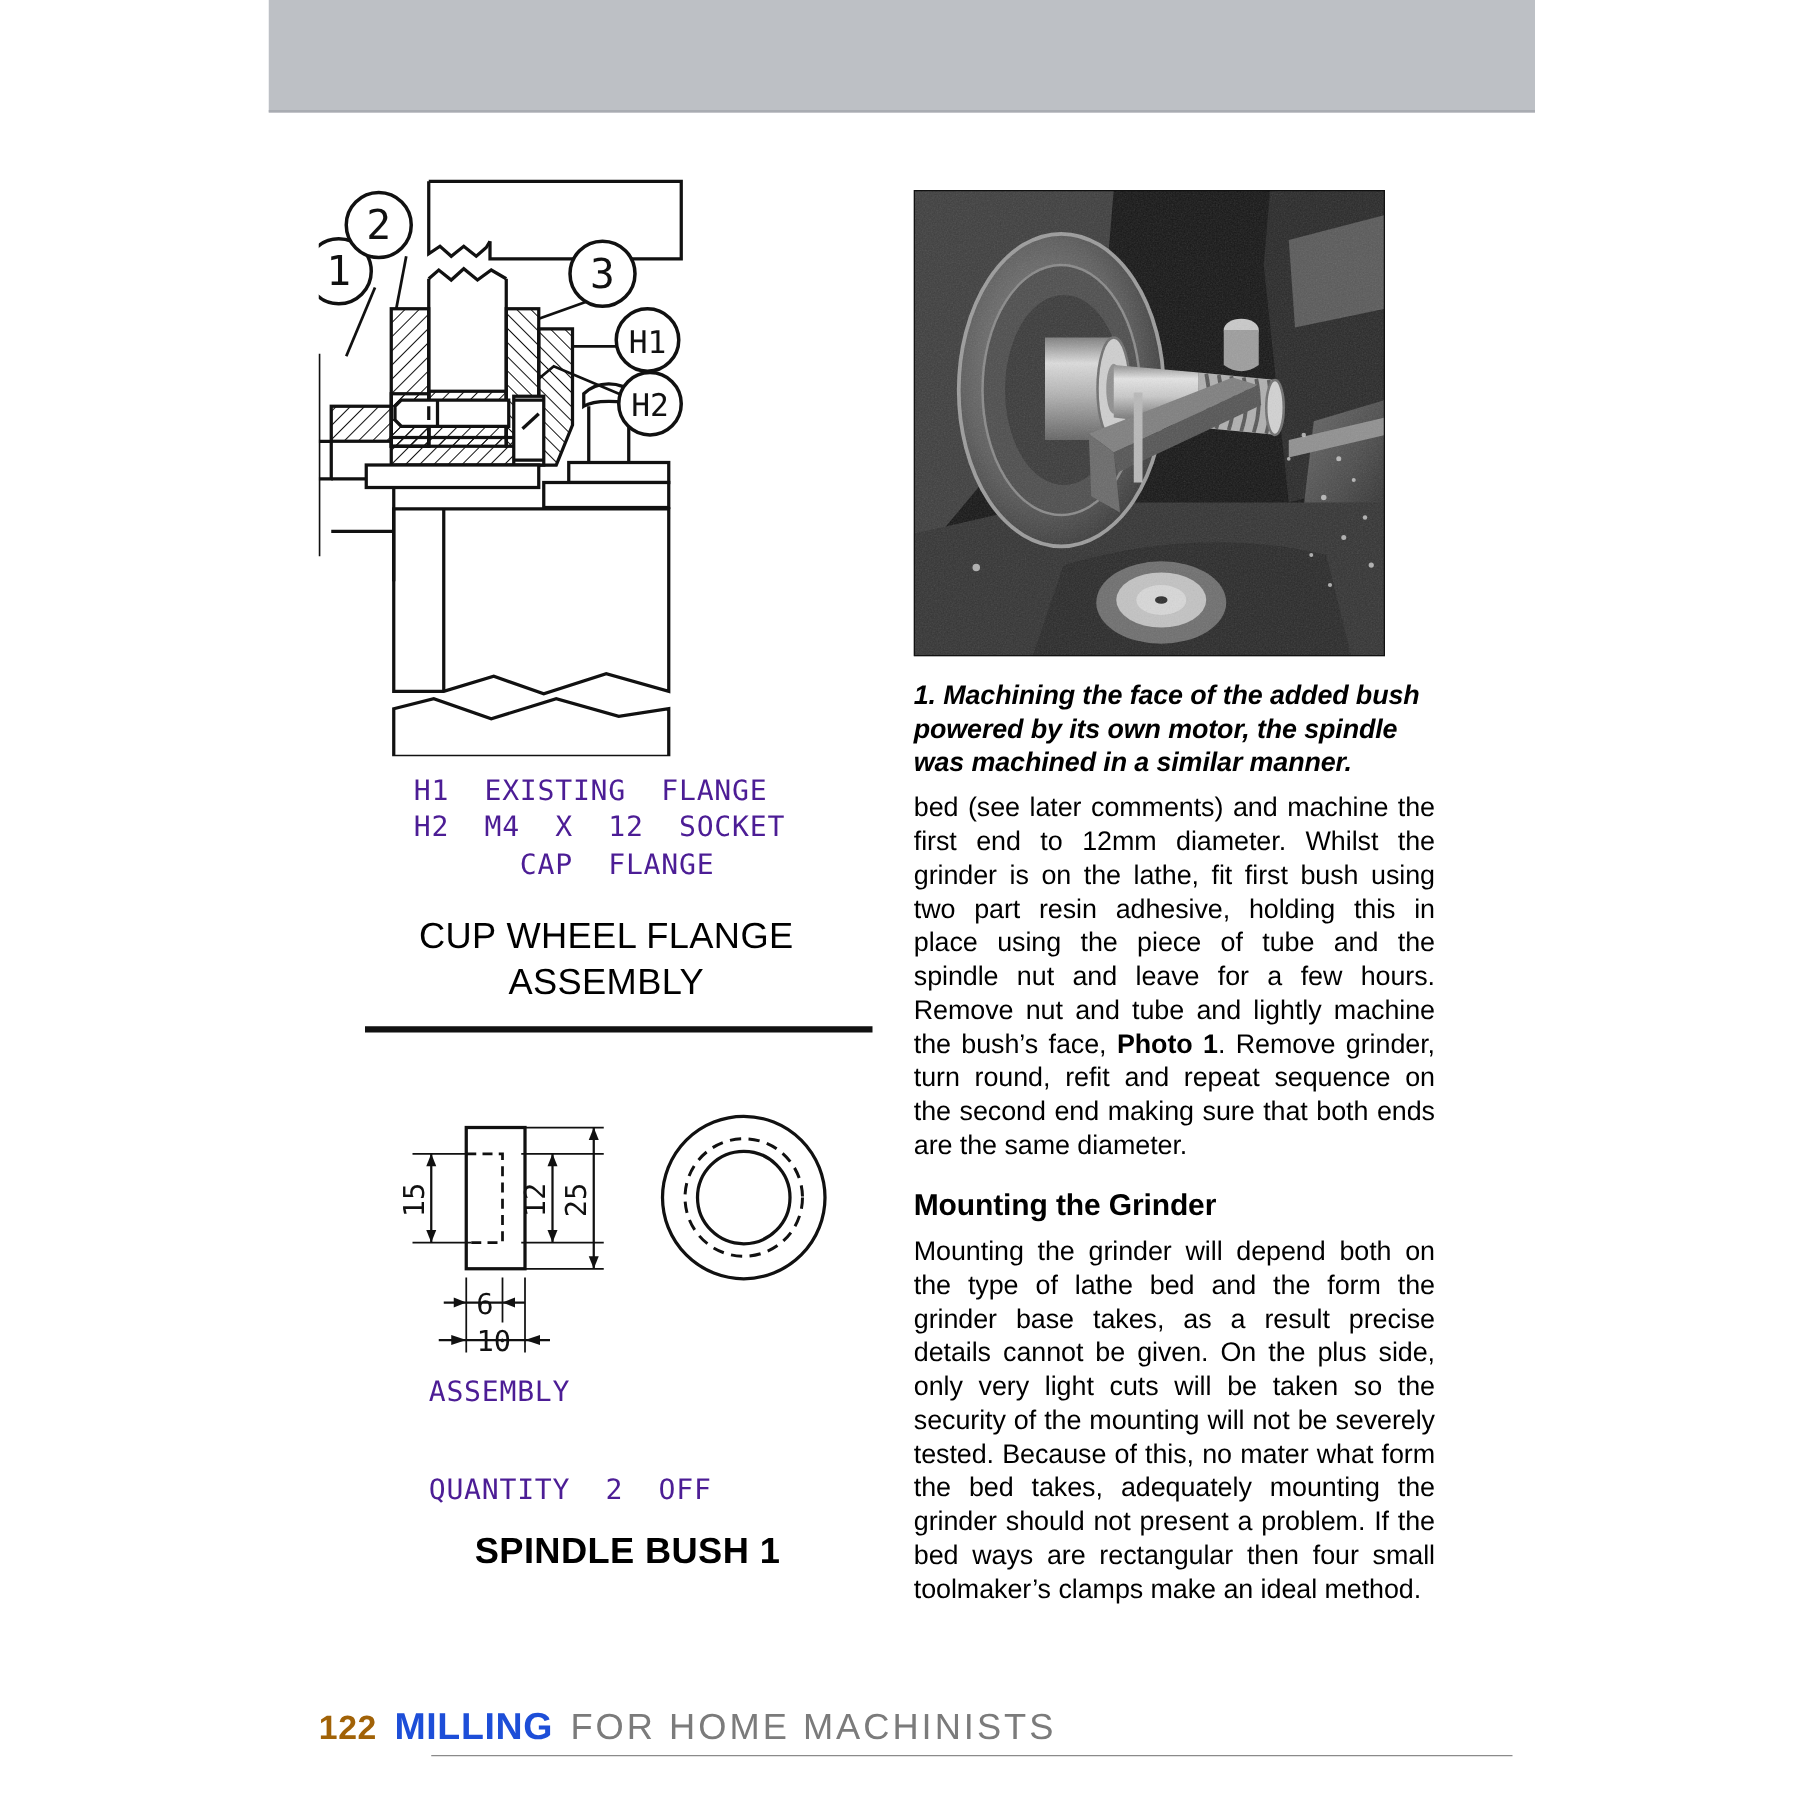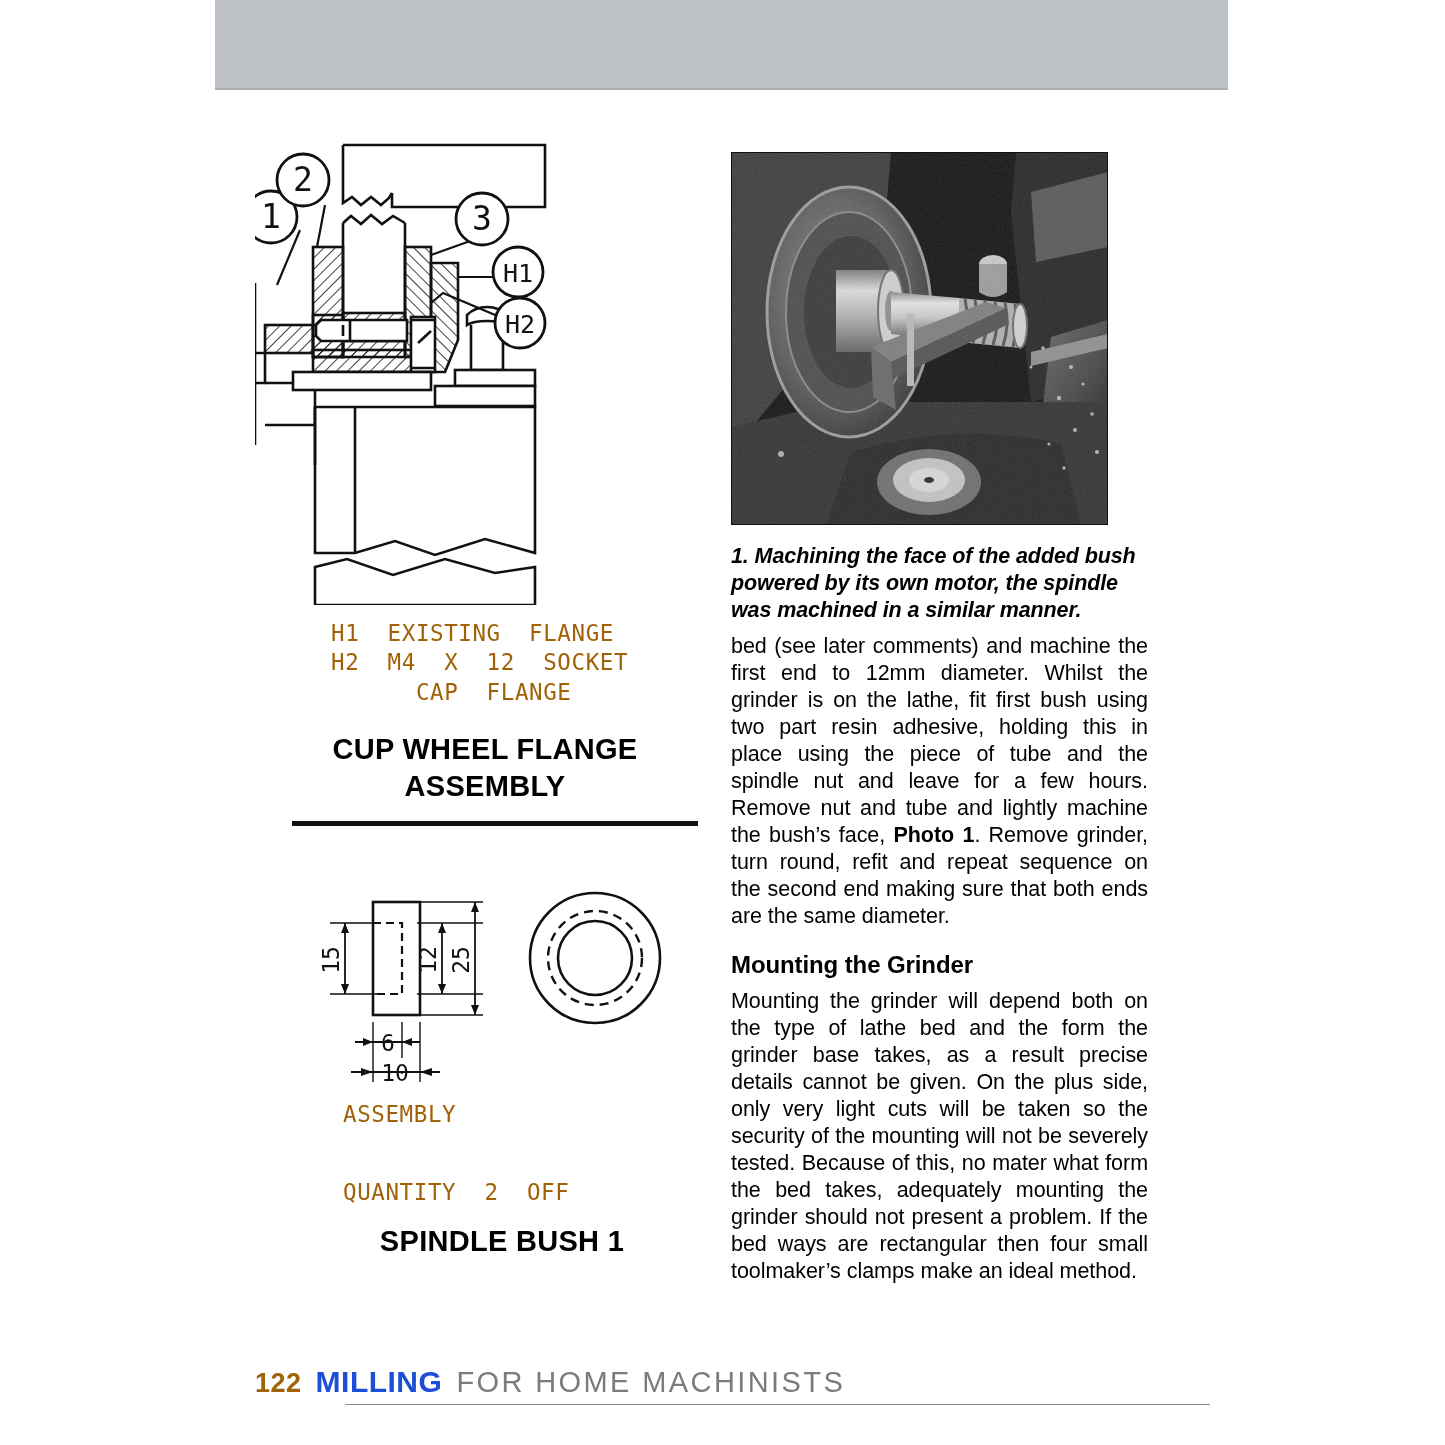--- a/index.html
+++ b/index.html
@@ -50,37 +50,37 @@
   }
   #assembly-drawing svg { display: block; }
 
   
   .mono-note {
     font-family: "DejaVu Sans Mono", monospace;
     font-size: 22.5px;
     letter-spacing: 0.6px;
     line-height: 1.30;
     white-space: pre;
-    color: #a16207;
+    color: #4c1d95;
   }
   #h-legend {
     position: absolute;
     left: 76px;
     top: 484px;
   }
 
   
   #assembly-title {
     position: absolute;
     left: 0;
     top: 596px;
     width: 460px;
     text-align: center;
     font-size: 29px;
-    font-weight: bold;
+    font-weight: normal;
     line-height: 1.28;
     letter-spacing: 0.3px;
   }
 
   
   #left-divider {
     position: absolute;
     left: 37px;
     top: 686px;
     width: 406px;

